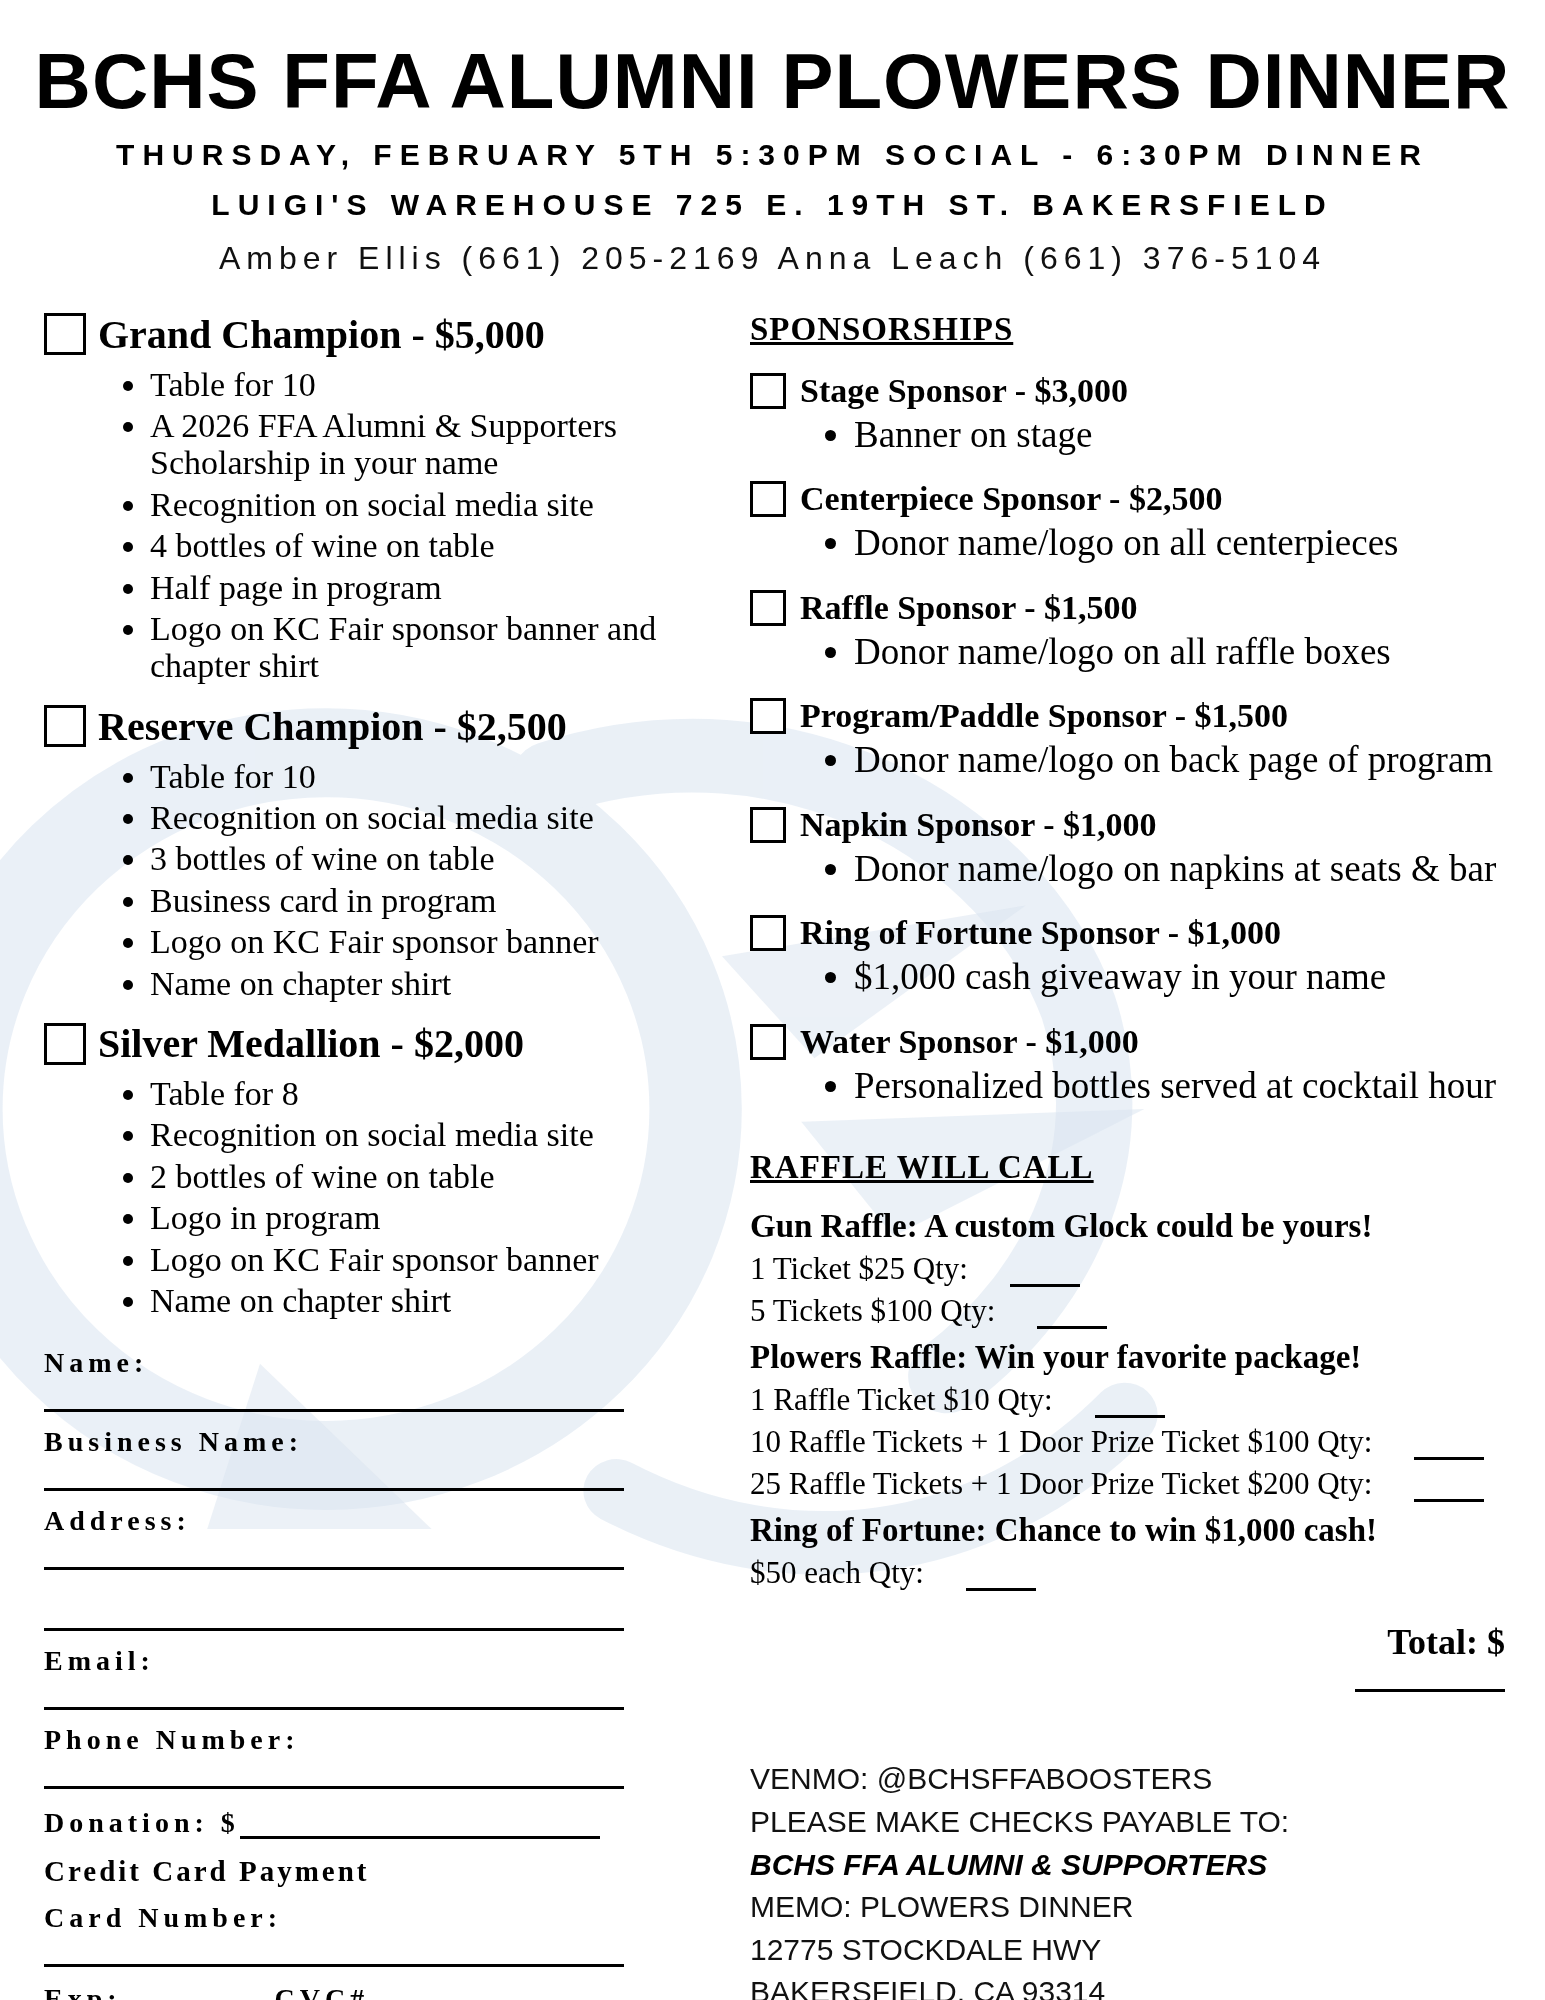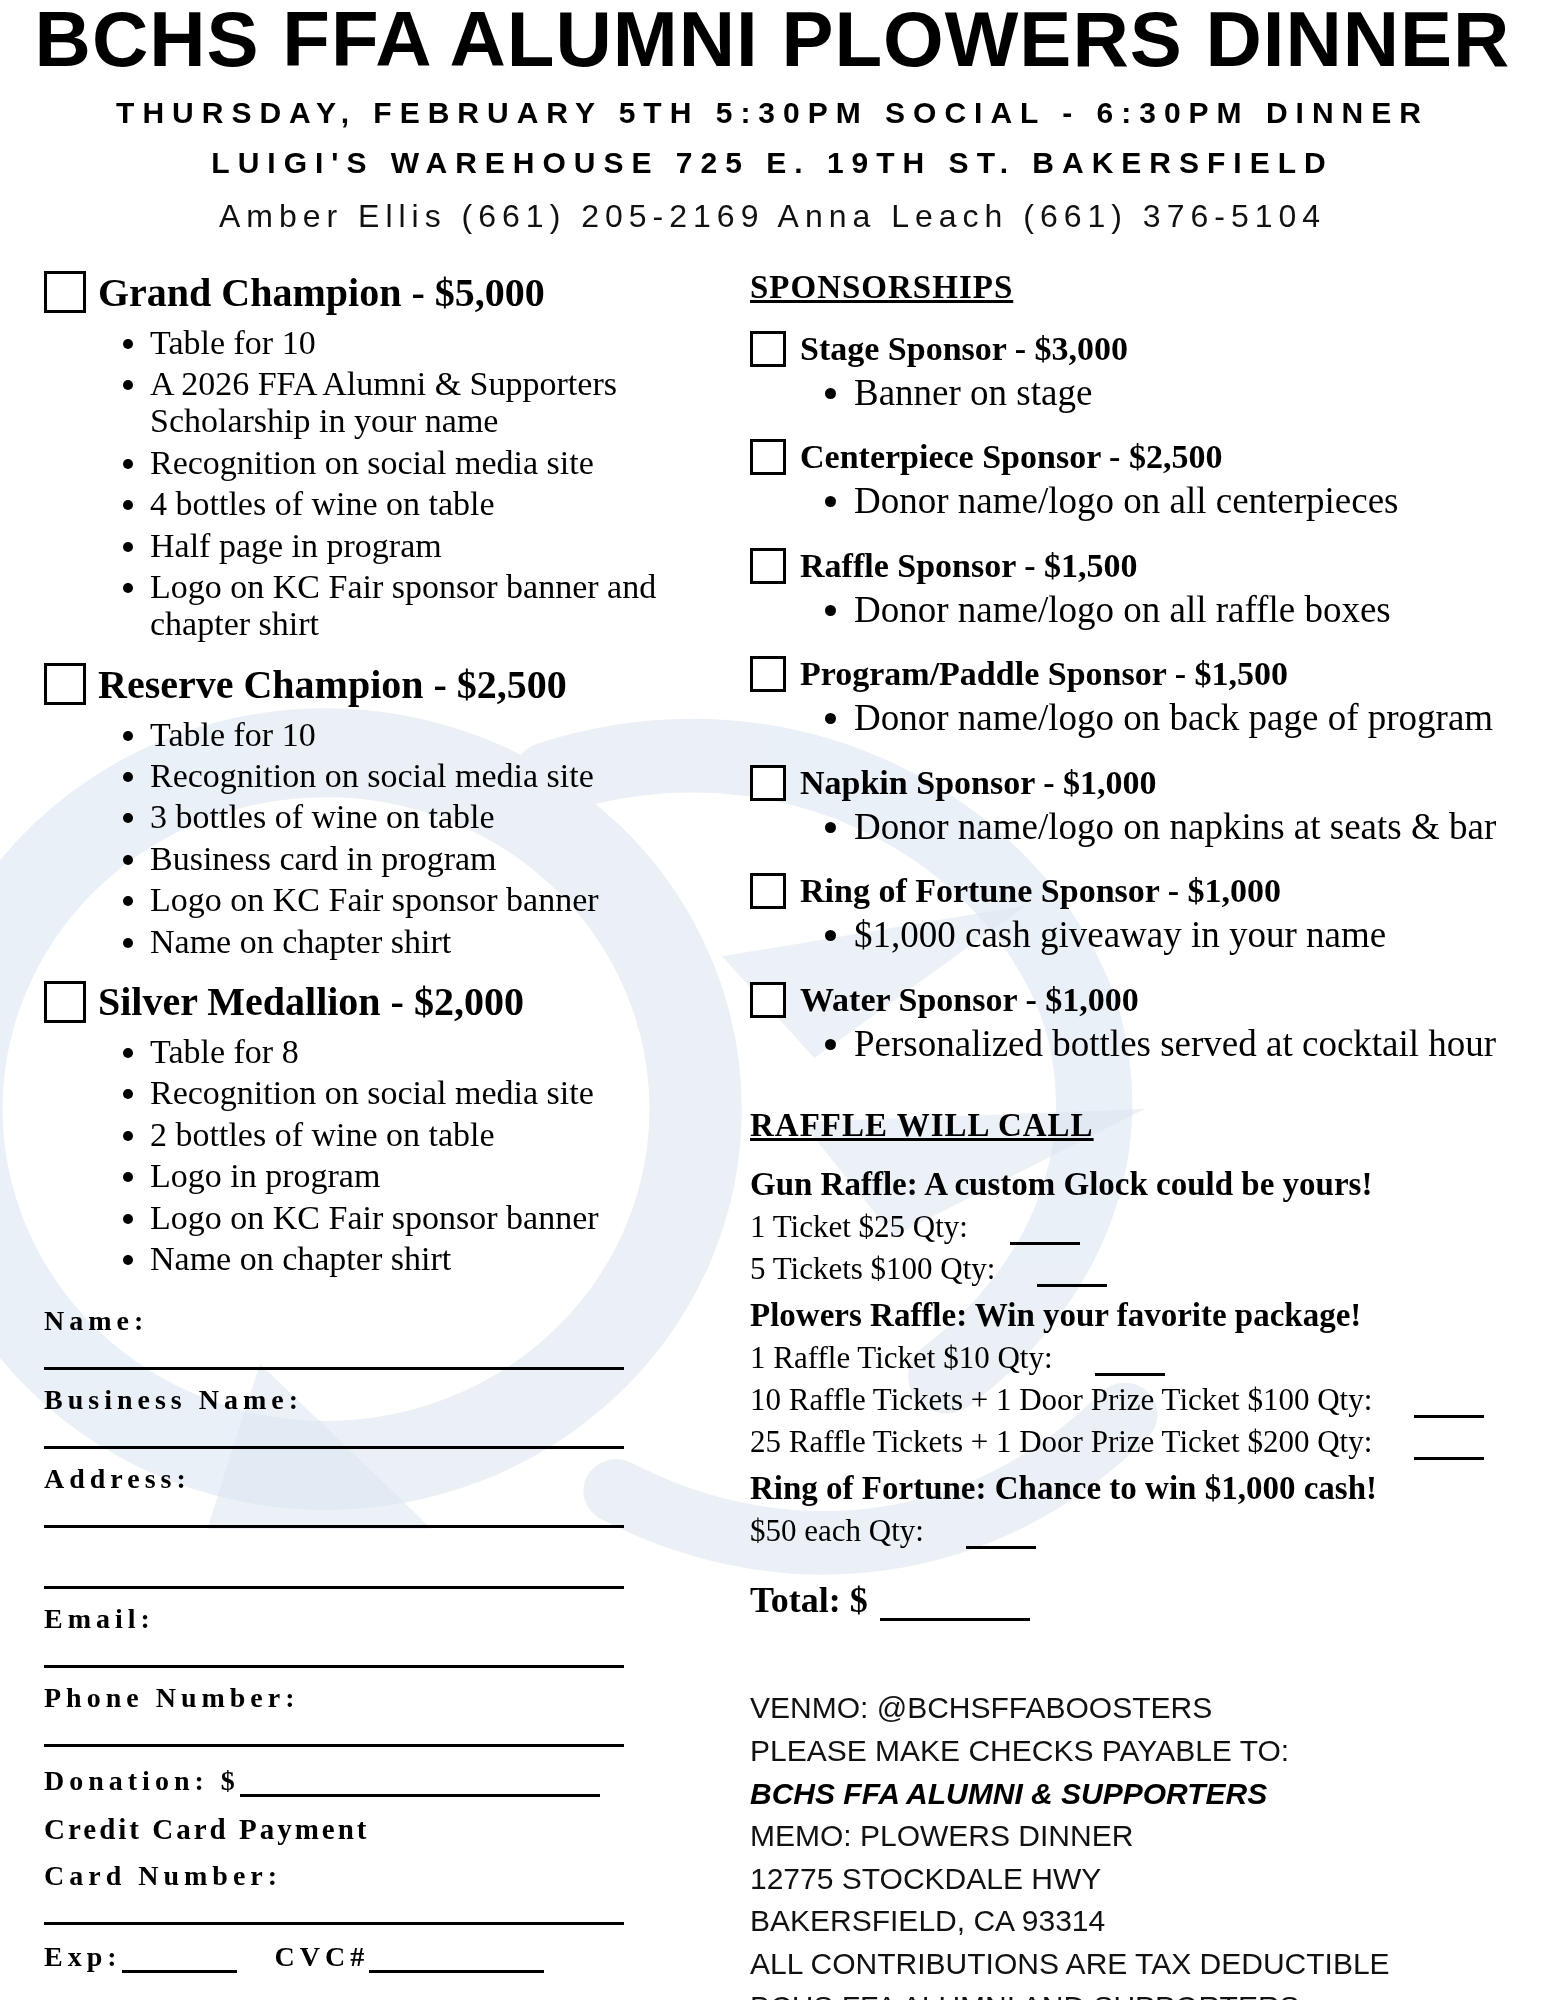--- a/index.html
+++ b/index.html
@@ -17,20 +17,21 @@
     left: -70px;
     top: 600px;
     width: 1320px;
     height: 1120px;
     z-index: 0;
   }
   .header {
     position: relative;
     z-index: 1;
     text-align: center;
+    padding-top: 42px;
     font-family: "Liberation Sans", sans-serif;
   }
   .title {
     margin: 0;
     font-size: 78px;
     font-weight: 800;
     letter-spacing: 1px;
     line-height: 1.02;
   }
   .sub {
@@ -130,21 +131,21 @@
     white-space: nowrap;
     gap: 32px;
   }
   .qty-blank {
     display: inline-block;
     width: 70px;
     height: 24px;
     border-bottom: 3px solid #000;
     margin-left: 10px;
   }
-  .total-row { margin-top: 30px; display: flex; align-items: flex-end; font-size: 36px; font-weight: 700; }
+  .total-row { margin-top: 30px; display: flex; align-items: flex-end; font-size: 36px; font-weight: 700; flex-direction: column; }
   .total-blank {
     display: inline-block;
     width: 150px;
     height: 26px;
     border-bottom: 3px solid #000;
     margin-left: 12px;
   }
   .payment {
     margin-top: 66px;
     font-family: "Liberation Sans", sans-serif;

